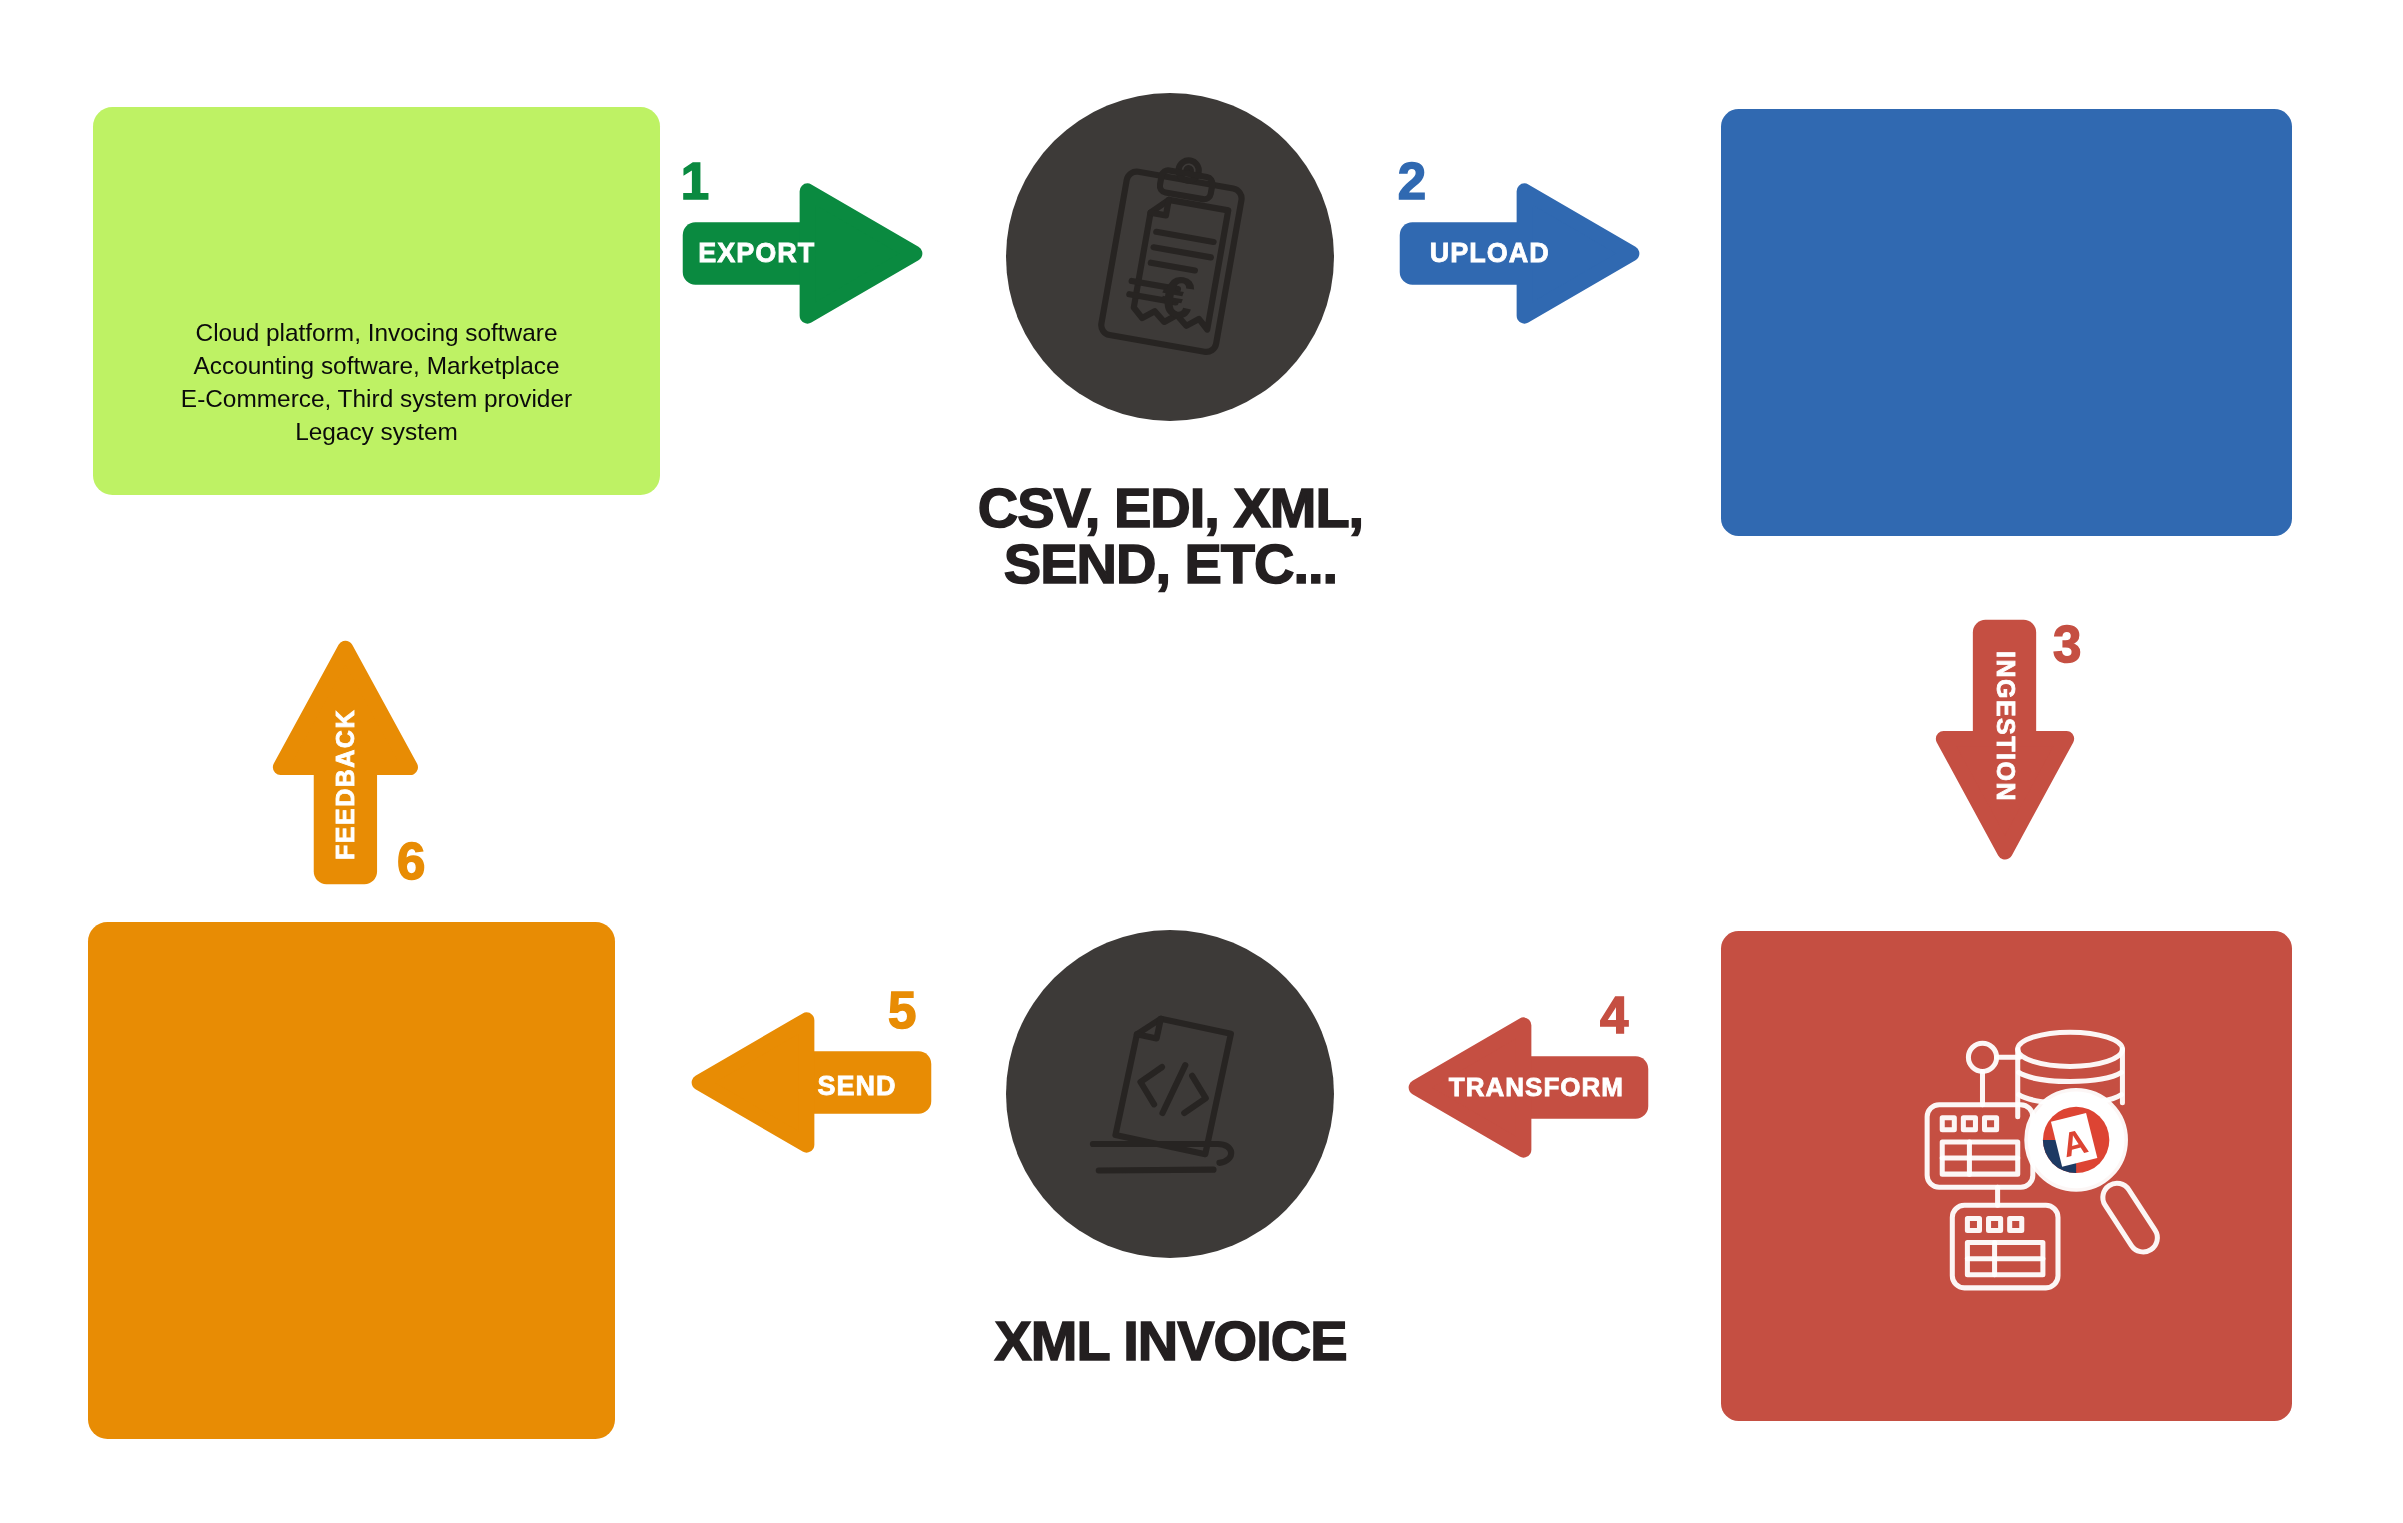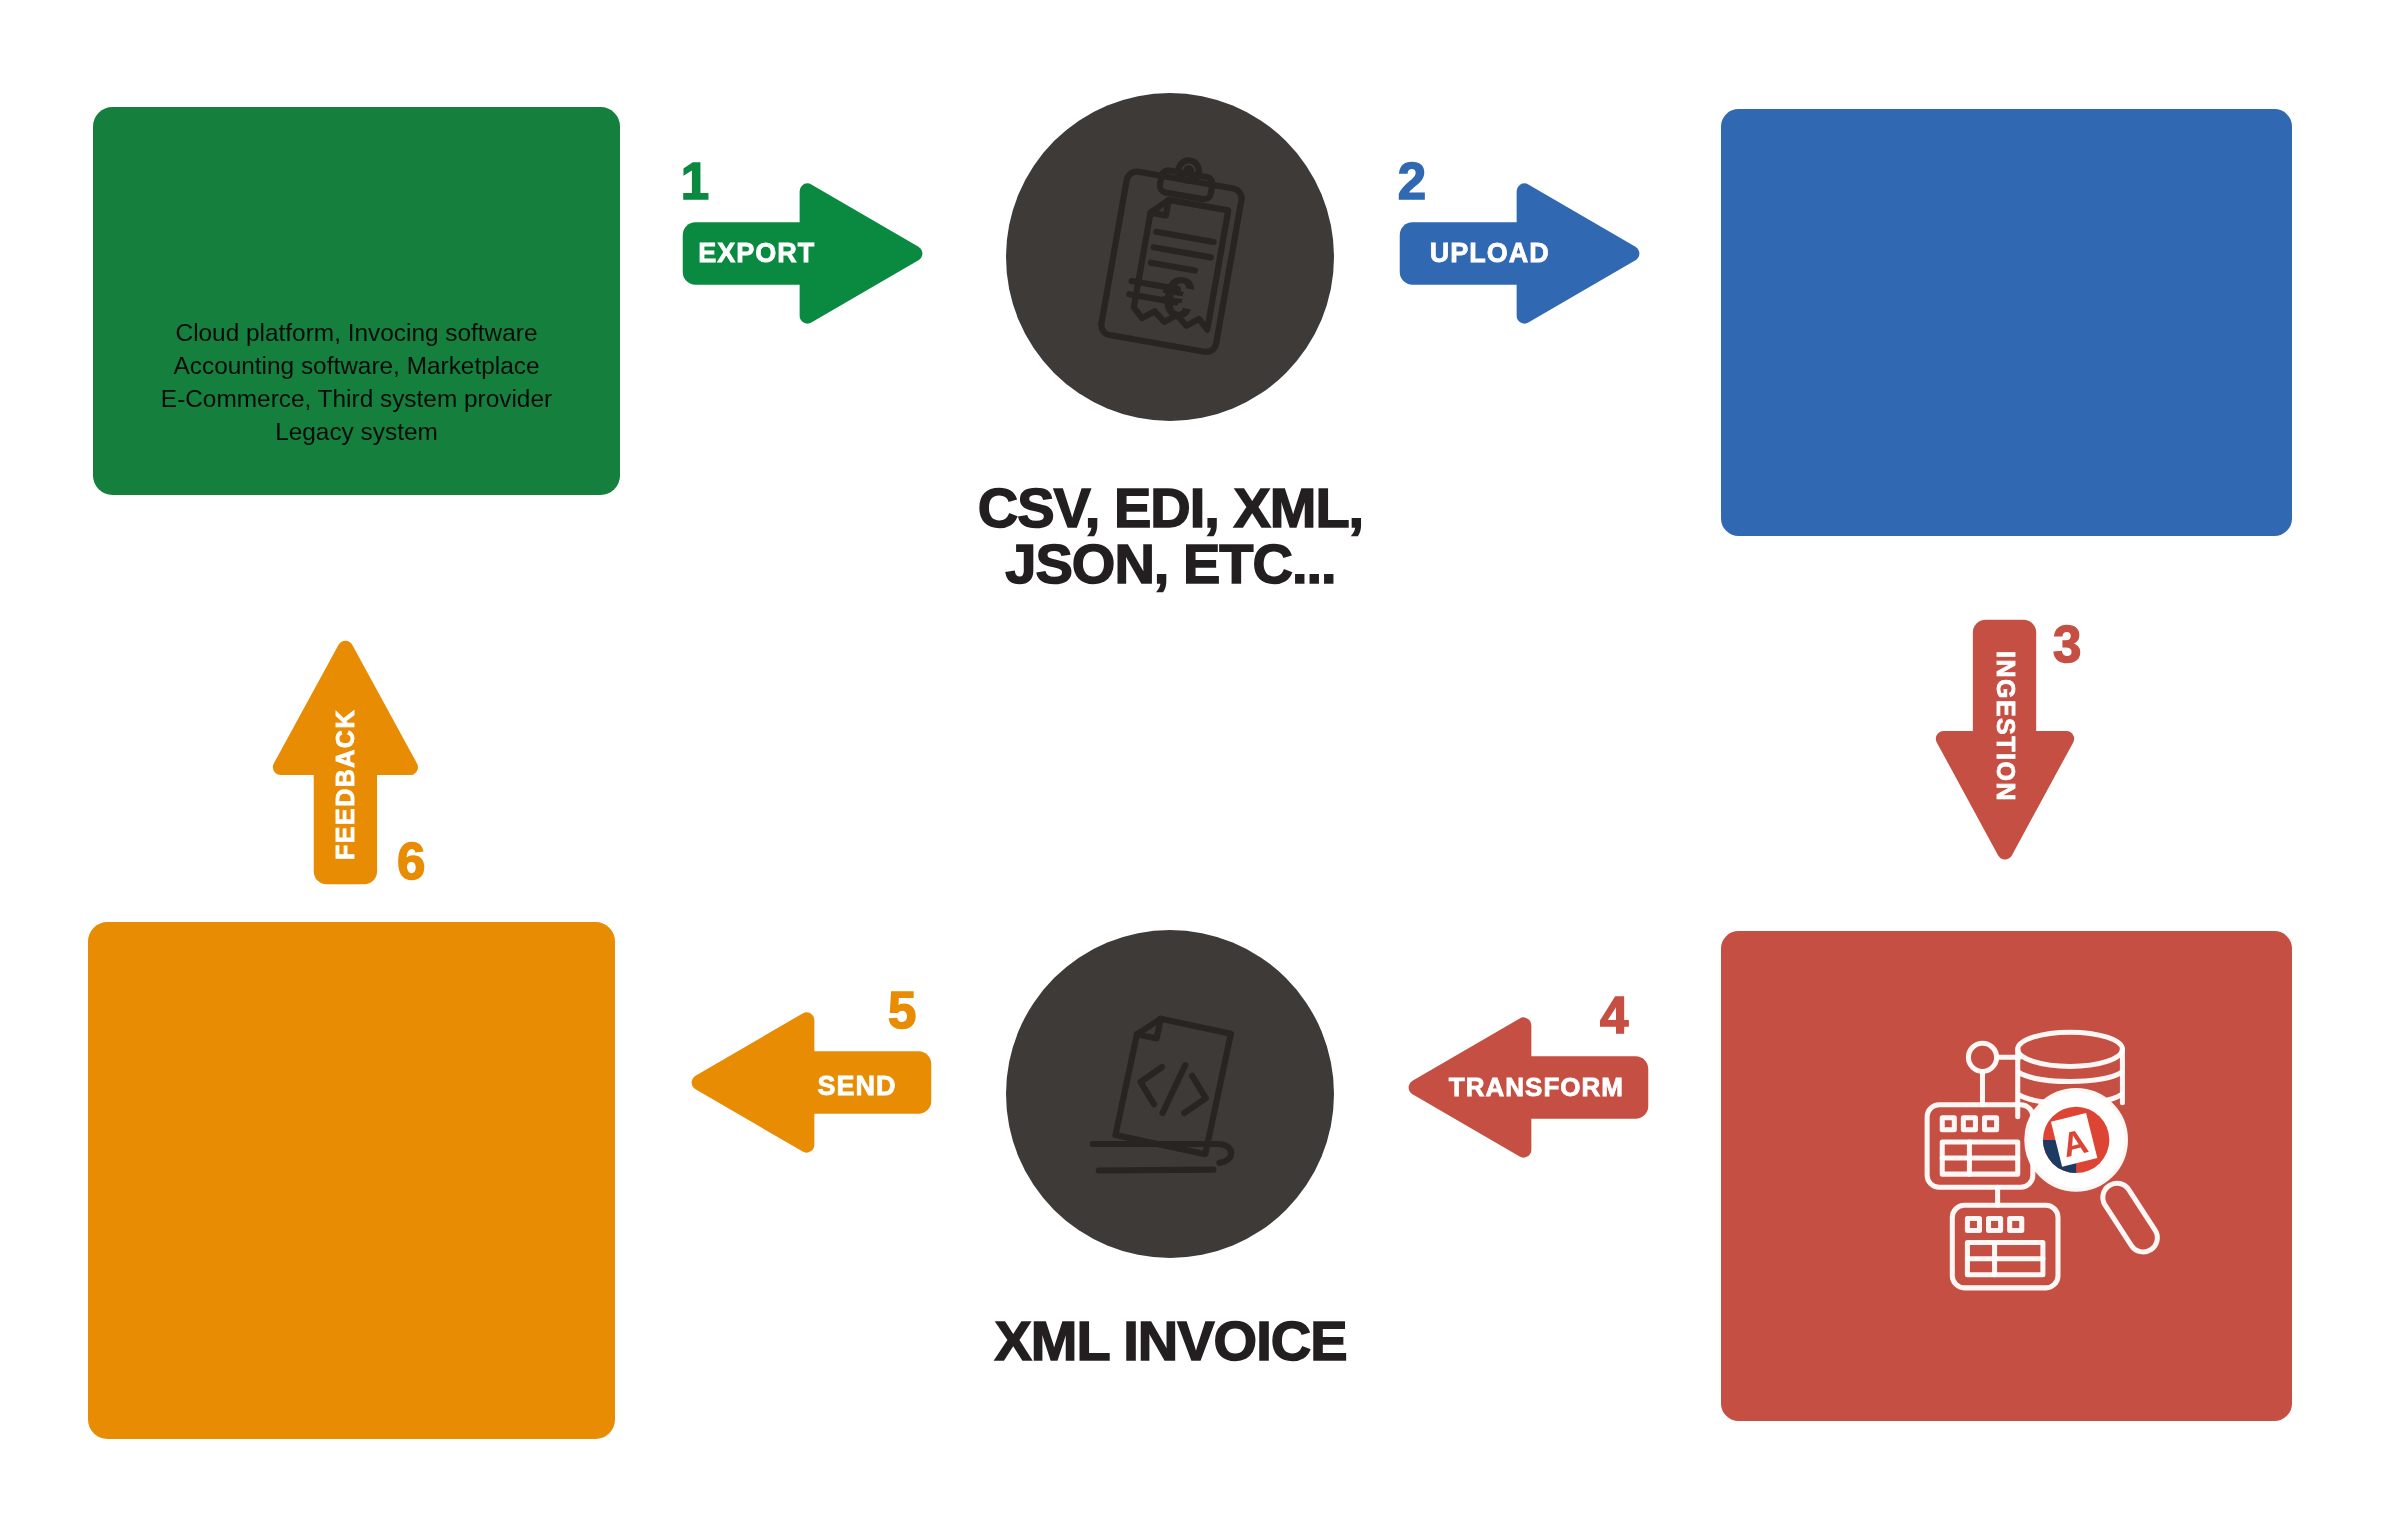--- a/index.html
+++ b/index.html
@@ -1,20 +1,20 @@
 <!DOCTYPE html>
 <html><head>
 <meta charset="utf-8">
 <style>
   html,body{margin:0;padding:0;background:#ffffff;}
   body{font-family:"Liberation Sans", sans-serif;}
   .canvas{position:relative;width:2404px;height:1523px;background:#ffffff;overflow:hidden;}
 
   .box{position:absolute;border-radius:19.5px;}
-  .box-green{left:93px;top:107px;width:527px;height:388px;background:#15803d;}
+  .box-green{left:93px;top:107px;width:527px;height:388px;background:#bef264;padding-left:40px;}
   .box-blue{left:1721px;top:109px;width:571px;height:427px;background:#3069B1;border-radius:17.6px;}
   .box-red{left:1721px;top:931px;width:571px;height:490px;background:#C54F42;border-radius:17.6px;}
   .box-orange{left:88px;top:922px;width:527px;height:517px;background:#E88C04;}
 
   .source-text{position:absolute;left:0;right:0;bottom:47px;padding:0 25px;text-align:center;
     color:#0b0b0b;font-size:24.4px;line-height:33px;font-weight:400;}
 
   .circle{position:absolute;width:328px;height:328px;border-radius:50%;background:#3D3A38;
     display:flex;align-items:center;justify-content:center;}
   .circle-top{left:1006px;top:93px;}
@@ -131,21 +131,21 @@
         <path d="M108 72 L 97 118"></path>
         <path d="M116 80 L 132 97 L 116 114"></path>
         <path d="M42 158 L 150 135 C 166 131 170 146 156 151"></path>
         <path d="M52 180 L 152 158"></path>
       </g>
     </svg>
   </div>
 
   <div class="caption caption-formats">
     <div>CSV, EDI, XML,</div>
-    <div>JSON, ETC...</div>
+    <div>SEND, ETC...</div>
   </div>
   <div class="caption caption-xml">XML INVOICE</div>
 
   <div class="arrow" style="left:673px;top:156px;width:263px;height:195px;">
     <svg width="263" height="195" viewBox="0 0 270 200">
       <rect x="10" y="68" width="152" height="64" rx="13" fill="#0A8A40"></rect>
       <path d="M138 36 L 248 100 L 138 164 Z" fill="#0A8A40" stroke="#0A8A40" stroke-width="16" stroke-linejoin="round"></path>
     </svg>
     <span class="arrow-num num-green" style="left:7.8px;top:0;">1</span>
     <div class="arrow-label" style="left:9.8px;top:66px;width:148px;height:62px;">EXPORT</div>

